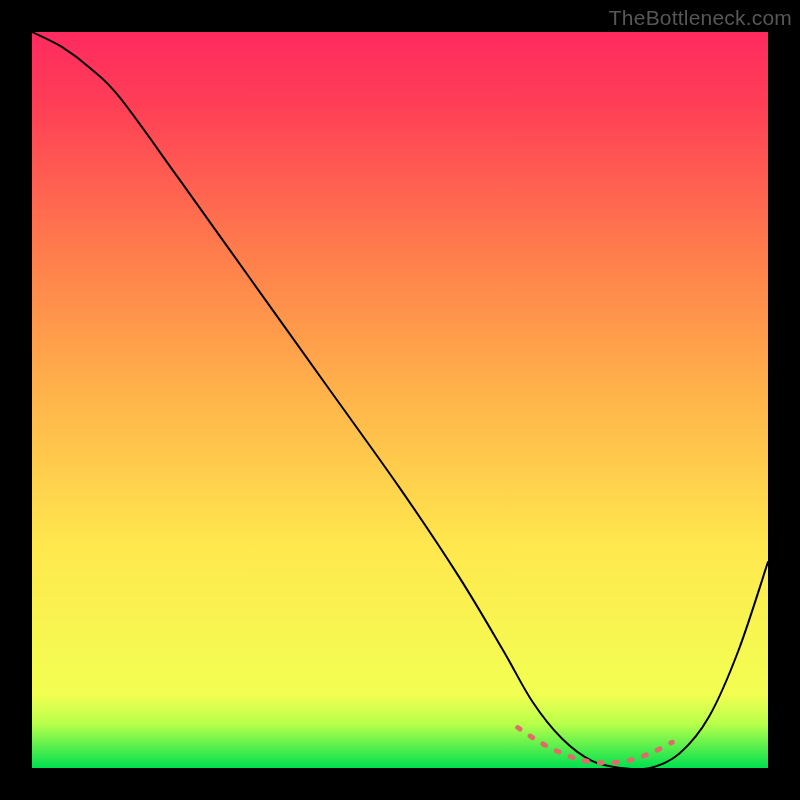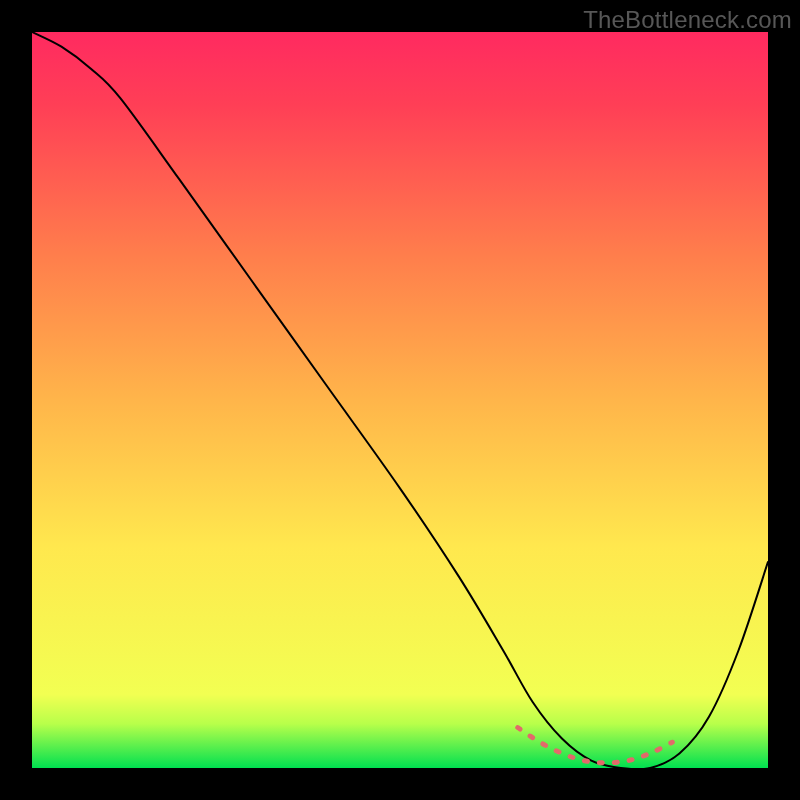--- a/index.html
+++ b/index.html
@@ -24,21 +24,21 @@
     left: 0;
     top: 0;
     width: 736px;
     height: 736px;
   }
   .watermark {
     position: absolute;
     top: 6px;
     right: 8px;
     color: #575757;
-    font-size: 24px;
+    font-size: 21px;
     font-weight: 400;
     letter-spacing: 0.2px;
     z-index: 10;
     text-align: right;
   }
 </style>
 </head>
 <body>
 
 <div class="watermark">TheBottleneck.com</div>

